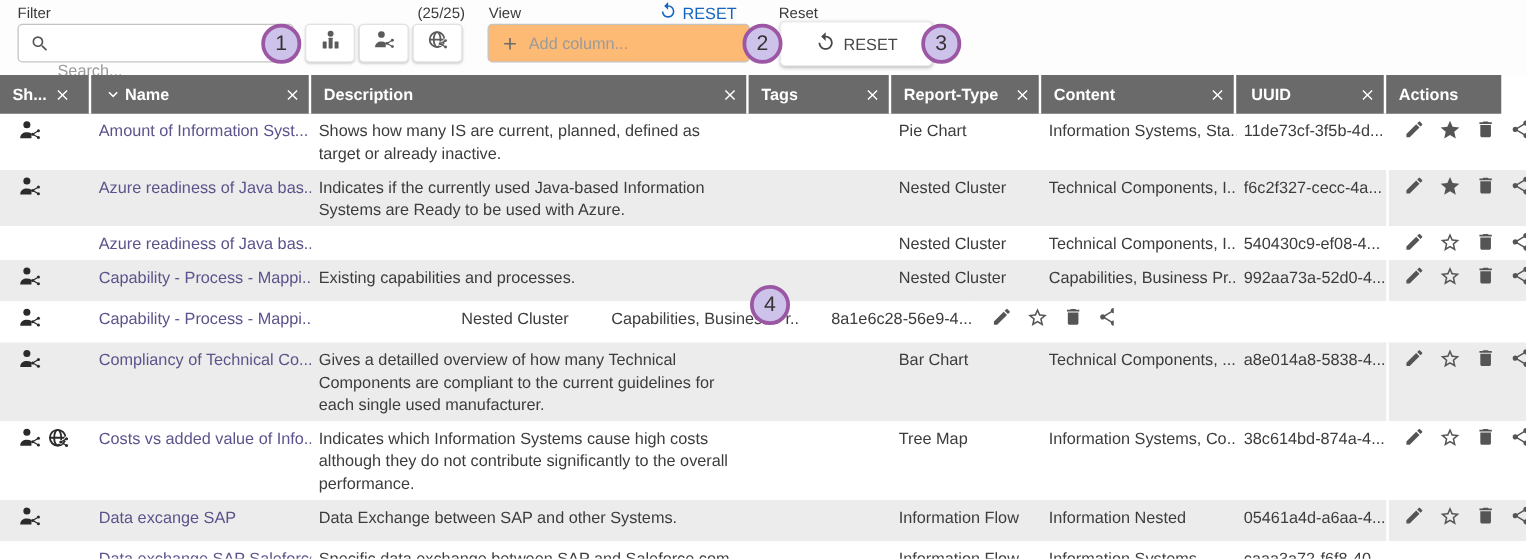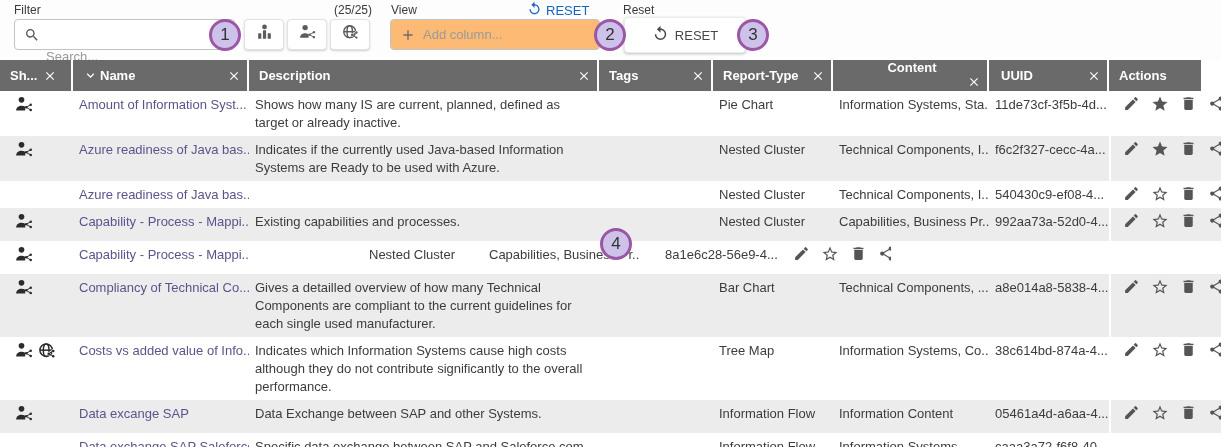--- a/index.html
+++ b/index.html
@@ -176,21 +176,21 @@
           </span>
         </div>
         <div class="hcell col-type" style="width: 120px;">
           <span class="hlabel">Report-Type</span>
           <span class="hx">
             <svg width="14" height="14" viewBox="0 0 24 24" fill="currentColor">
               <path d="M19 6.41L17.59 5 12 10.59 6.41 5 5 6.41 10.59 12 5 17.59 6.41 19 12 13.41 17.59 19 19 17.59 13.41 12z"></path>
             </svg>
           </span>
         </div>
-        <div class="hcell col-content" style="width: 156px; flex-direction: column;">
+        <div class="hcell col-content" style="width: 156px;">
           <span class="hlabel">Content</span>
           <span class="hx">
             <svg width="14" height="14" viewBox="0 0 24 24" fill="currentColor">
               <path d="M19 6.41L17.59 5 12 10.59 6.41 5 5 6.41 10.59 12 5 17.59 6.41 19 12 13.41 17.59 19 19 17.59 13.41 12z"></path>
             </svg>
           </span>
         </div>
         <div class="hcell col-uuid" style="width: 120px; padding-left: 12px;">
           <span class="hlabel">UUID</span>
           <span class="hx">
@@ -510,21 +510,21 @@
                   <circle cx="3" cy="10" r="3.2"></circle>
                   <circle cx="15" cy="17" r="3.2"></circle>
                   <path d="M15 3L3 10l12 7" stroke="currentColor" stroke-width="2.6" fill="none"></path>
                 </g>
               </svg></span>
           </div>
           <div class="cell name-cell" style="width: 176px;">Data excange SAP</div>
           <div class="cell desc-cell" style="width: 350px;">Data Exchange between SAP and other Systems.</div>
           <div class="cell tags-cell" style="width: 114px;"></div>
           <div class="cell type-cell" style="width: 120px;">Information Flow</div>
-          <div class="cell content-cell" style="width: 156px;">Information Content</div>
+          <div class="cell content-cell" style="width: 156px;">Information Nested</div>
           <div class="cell uuid-cell" style="width: 120px;">05461a4d-a6aa-4...</div>
           <div class="cell actions-cell" style="width: 112px;">
             <span class="act">
               <svg width="17" height="17" viewBox="0 0 24 24" fill="currentColor">
                 <path d="M3 17.25V21h3.75L17.81 9.94l-3.75-3.75L3 17.25zM20.71 7.04c.39-.39.39-1.02 0-1.41l-2.34-2.34a.996.996 0 0 0-1.41 0l-1.83 1.83 3.75 3.75 1.83-1.83z"></path>
               </svg>
             </span>
             <span class="act">
               <svg width="18" height="18" viewBox="0 0 24 24" fill="currentColor">
                 <path d="M22 9.24l-7.19-.62L12 2 9.19 8.63 2 9.24l5.46 4.73L5.82 21 12 17.27 18.18 21l-1.63-7.03L22 9.24zM12 15.4l-3.76 2.27 1-4.28-3.32-2.88 4.38-.38L12 6.1l1.71 4.04 4.38.38-3.32 2.88 1 4.28L12 15.4z"></path>

